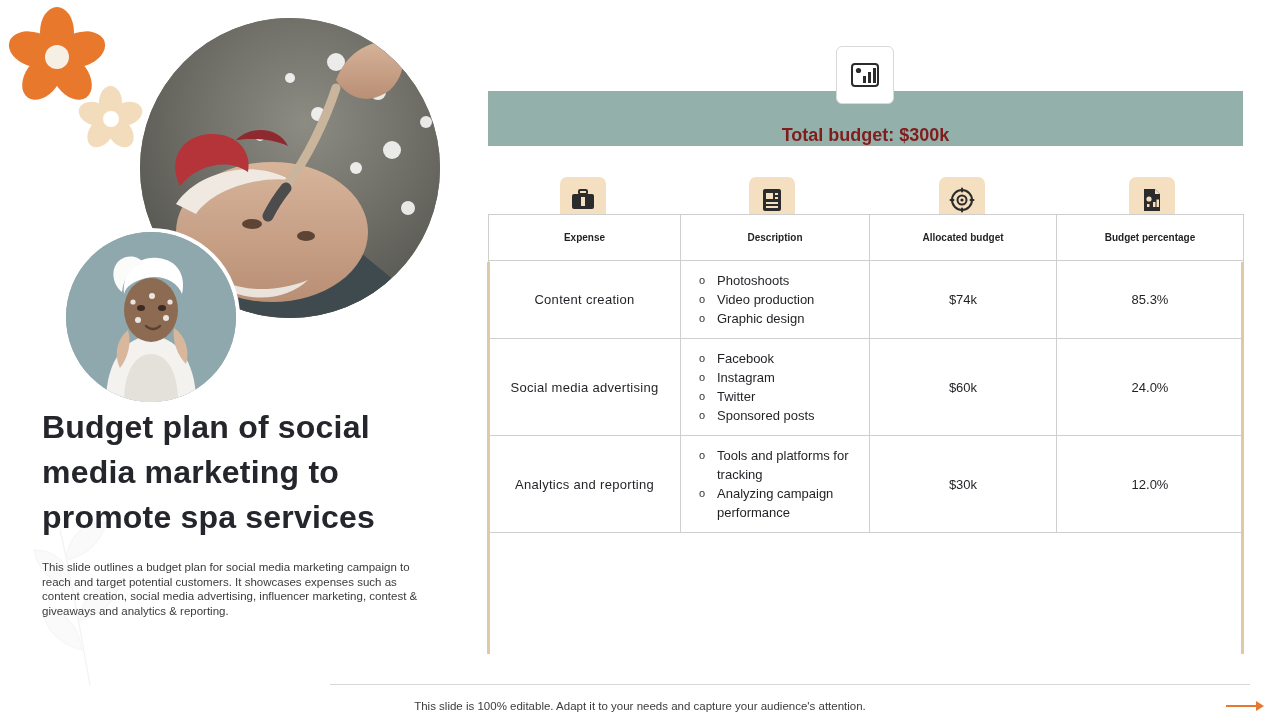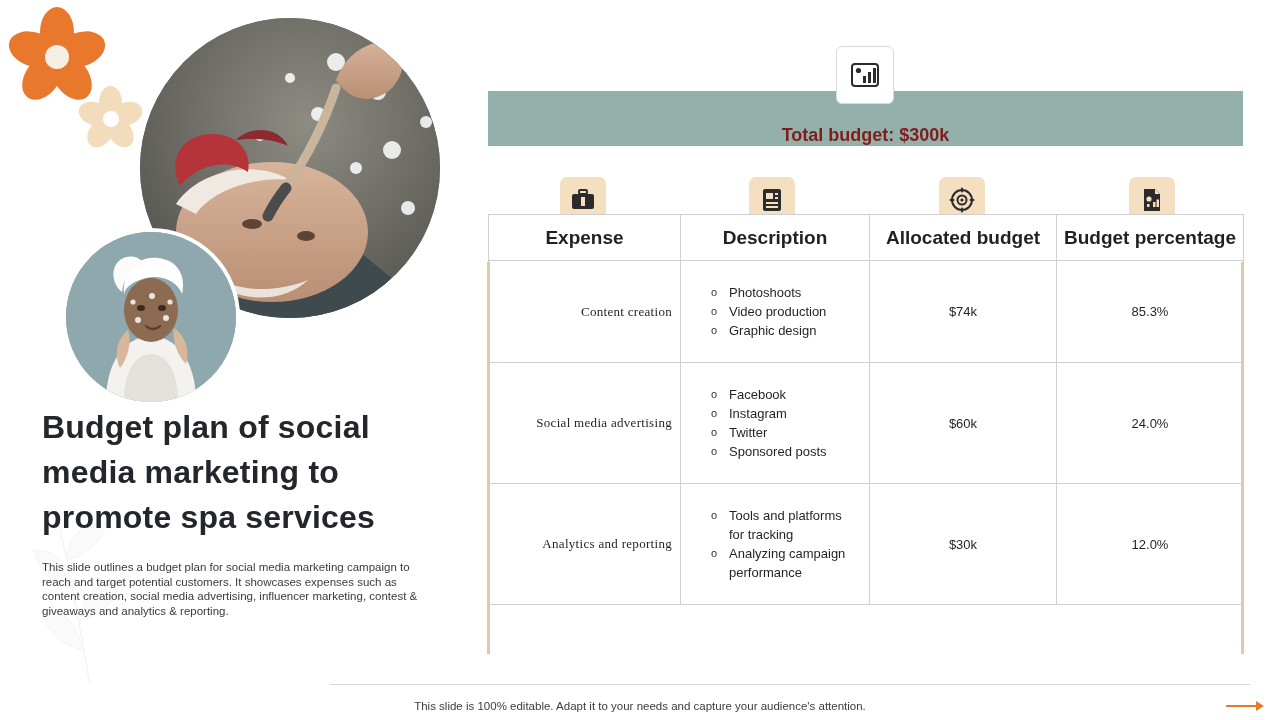--- a/index.html
+++ b/index.html
@@ -84,33 +84,33 @@
   #budget-table {
     position:absolute; left:488px; top:214px; width:755px;
     border-collapse:collapse; table-layout:fixed;
   }
   #budget-table col.c-expense { width:192px; }
   #budget-table col.c-desc { width:189px; }
   #budget-table col.c-alloc { width:187px; }
   #budget-table col.c-pct { width:187px; }
 
   #budget-table th {
-    height:46px; font-size:19px; font-weight:bold; color:#1f2125;
+    height:46px; font-size:10px; font-weight:bold; color:#1f2125;
     border:1px solid #cfcfcf; background:#ffffff; text-align:center;
     vertical-align:middle;
     margin-top:35px;
   }
   #budget-table td {
     border:1px solid #cfcfcf; background:#ffffff; font-size:13px;
     color:#1f2125; vertical-align:middle; padding:10px 8px;
   }
-  #budget-table td.cell-expense { text-align:right; letter-spacing:.3px;font-family:Liberation Serif, serif; }
+  #budget-table td.cell-expense { text-align:center; letter-spacing:.3px; }
   #budget-table td.cell-num { text-align:center; }
   #budget-table td.cell-desc { padding-left:16px; }
-  #budget-table ul { margin:12px; padding:0 0 0 16px; list-style:none; }
+  #budget-table ul { margin:0; padding:0 0 0 16px; list-style:none; }
   #budget-table li { position:relative; line-height:19px; padding-left:4px; }
   #budget-table li::before {
     content:"o"; position:absolute; left:-14px; top:0;
     font-size:11px; color:#333;
   }
   
   #table-accent-left, #table-accent-right {
     position:absolute; width:3px; background:#e0c9a6;
   }
 

